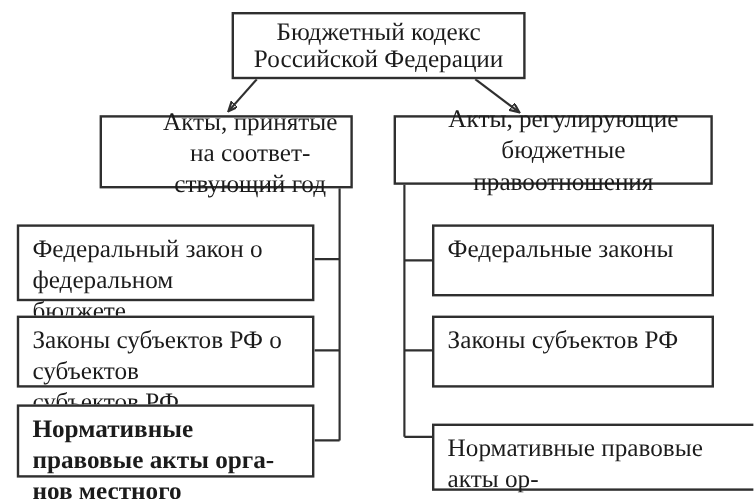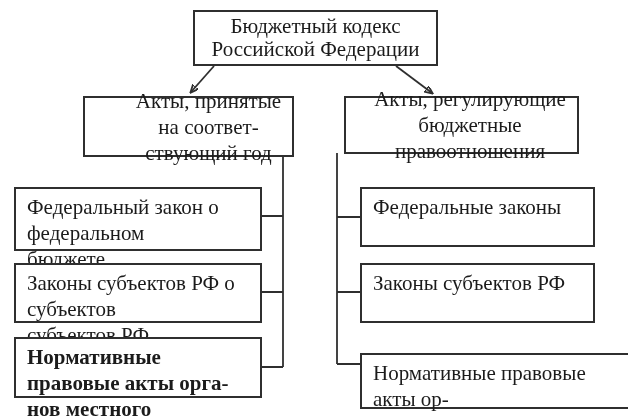--- a/index.html
+++ b/index.html
@@ -31,21 +31,21 @@
     align-items:center;
     justify-content:center;
     text-align:center;
   }
   .node.leaf{
     padding:5px 10px 4px 11px;
     text-align:left;
   }
   .root-box{left:193px;top:10px;width:245px;height:56px;line-height:23px;}
   .branch-left{left:83px;top:96px;width:211px;height:61px;padding-left:40px;}
-  .branch-right{left:344px;top:96px;width:235px;height:58px;padding-left:17px;}
+  .branch-right{left:328px;top:96px;width:266px;height:58px;padding-left:17px;}
   .l1{left:14px;top:187px;width:248px;height:64px;}
   .l2{left:14px;top:263px;width:248px;height:60px;}
   .l3{left:14px;top:337px;width:248px;height:61px;font-weight:bold;}
   .r1{left:360px;top:187px;width:235px;height:60px;}
   .r2{left:360px;top:263px;width:235px;height:60px;}
   .r3{left:360px;top:353px;width:273px;height:56px;}
   svg.connectors{
     position:absolute;left:0;top:0;width:628px;height:416px;
     pointer-events:none;
   }

